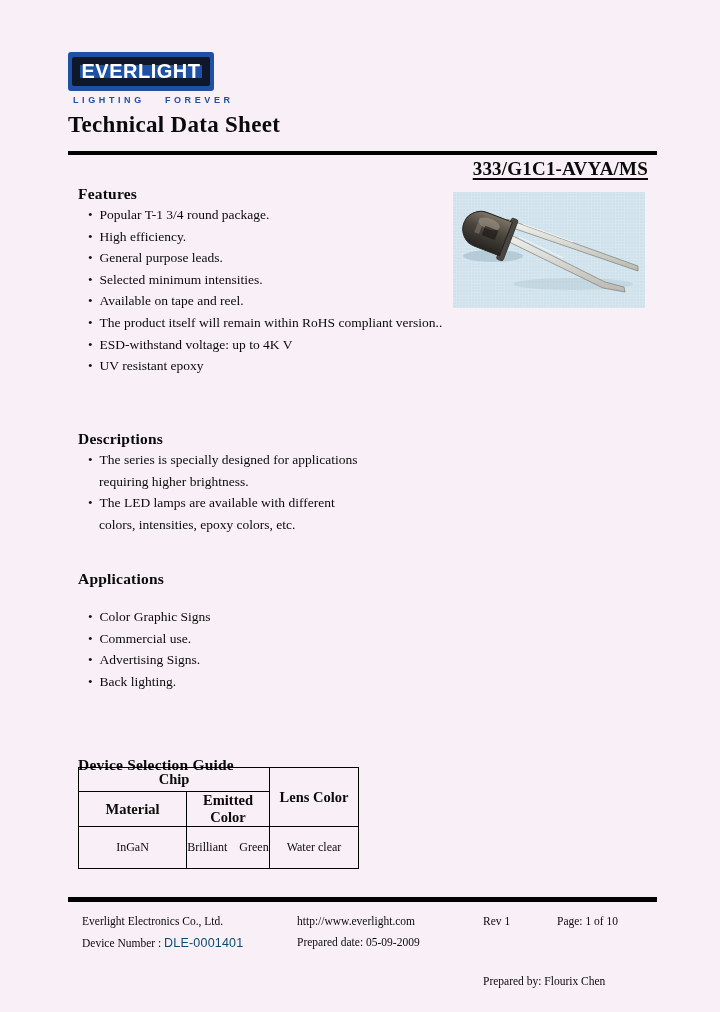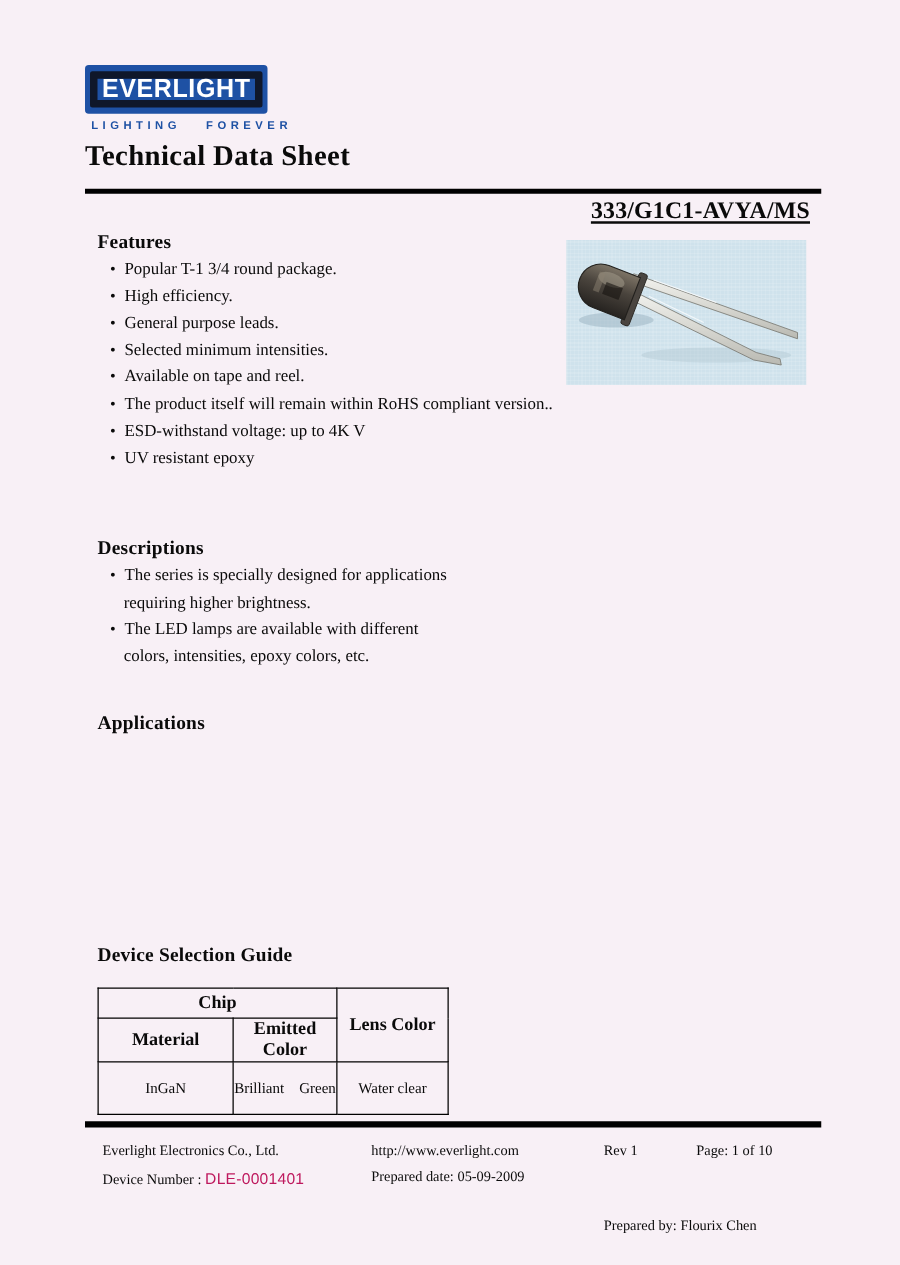--- a/index.html
+++ b/index.html
@@ -10,21 +10,21 @@
     font-family:"Liberation Serif", serif; color:#0a0a0a;
   }
 
   
   .logo-box {
     position:absolute; left:68px; top:52px; width:146px; height:39px;
     background:#1e51a4; border-radius:3px;
     display:flex; align-items:center; justify-content:center;
   }
   .logo-inner {
-    width:138px; height:29px; border:6px solid #0f172a; border-radius:2px;
+    width:138px; height:29px; border:8px solid #0f172a; border-radius:2px;
     display:flex; align-items:center; justify-content:center;
   }
   .logo-text {
     color:#ffffff; font-family:"Liberation Sans", sans-serif;
     font-weight:bold; font-size:20px; letter-spacing:0.5px;
     transform:scaleY(1.05); white-space:nowrap;
   }
   .logo-tagline {
     position:absolute; left:73px; top:95px;
     color:#1e51a4; font-family:"Liberation Sans", sans-serif;
@@ -63,21 +63,21 @@
     position:absolute; left:453px; top:192px; width:192px; height:116px;
     background:
       repeating-linear-gradient(0deg, rgba(255,255,255,0.12) 0 1px, rgba(0,0,0,0) 1px 3px),
       repeating-linear-gradient(90deg, rgba(255,255,255,0.10) 0 1px, rgba(0,0,0,0) 1px 3px),
       #cfe2ec;
   }
   .photo svg { display:block; width:192px; height:116px; }
 
   
   table.sel {
-    position:absolute; left:78px; top:790px;
+    position:absolute; left:78px; top:767px;
     border-collapse:collapse; table-layout:fixed;font-family:Liberation Serif, serif;
   }
   table.sel td {
     border:1px solid #000; text-align:center; vertical-align:middle;
     font-size:12px; padding:0;
   }
   table.sel td.hdr { font-weight:bold; font-size:14.5px; }
   .col-material { width:108px; }
   .col-emitted  { width:83px; }
   .col-lens     { width:89px;  }
@@ -87,21 +87,21 @@
   .ws { word-spacing:9px; }
 
   
   .bottom-rule {
     position:absolute; left:68px; top:897px; width:589px; height:5px;
     background:#000;
   }
   .f-item { position:absolute; font-size:11.5px; white-space:nowrap; }
   .f-num  {
     font-family:"Liberation Sans", sans-serif; font-size:12.5px;
-    color:#be185d; letter-spacing:0.2px;
+    color:#0c4a6e; letter-spacing:0.2px;
   }
 </style>
 </head>
 <body>
 
 <div class="page">
 
   <div class="logo-box">
     <div class="logo-inner">
       <span class="logo-text">EVERLIGHT</span>
@@ -162,20 +162,26 @@
 
   <div class="section-heading" style="top:430px;">Descriptions</div>
   <div class="bullet-list" style="top:449px;">
     <div class="bullet-item">The series is specially designed for applications</div>
     <div class="cont-item">requiring higher brightness.</div>
     <div class="bullet-item">The LED lamps are available with different</div>
     <div class="cont-item">colors, intensities, epoxy colors, etc.</div>
   </div>
 
   <div class="section-heading" style="top:570px;text-align:right;">Applications</div>
+  <div class="bullet-list" style="top:606px;">
+    <div class="bullet-item">Color Graphic Signs</div>
+    <div class="bullet-item">Commercial use.</div>
+    <div class="bullet-item">Advertising Signs.</div>
+    <div class="bullet-item">Back lighting.</div>
+  </div>
 
   <div class="section-heading" style="top:756px;">Device Selection Guide</div>
   <table class="sel">
     <tbody>
         <tr class="r1">
       <td class="hdr col-material" colspan="2">Chip</td>
       <td class="hdr col-lens" rowspan="2">Lens Color</td>
     </tr>
     <tr class="r2">
       <td class="hdr col-material">Material</td>

